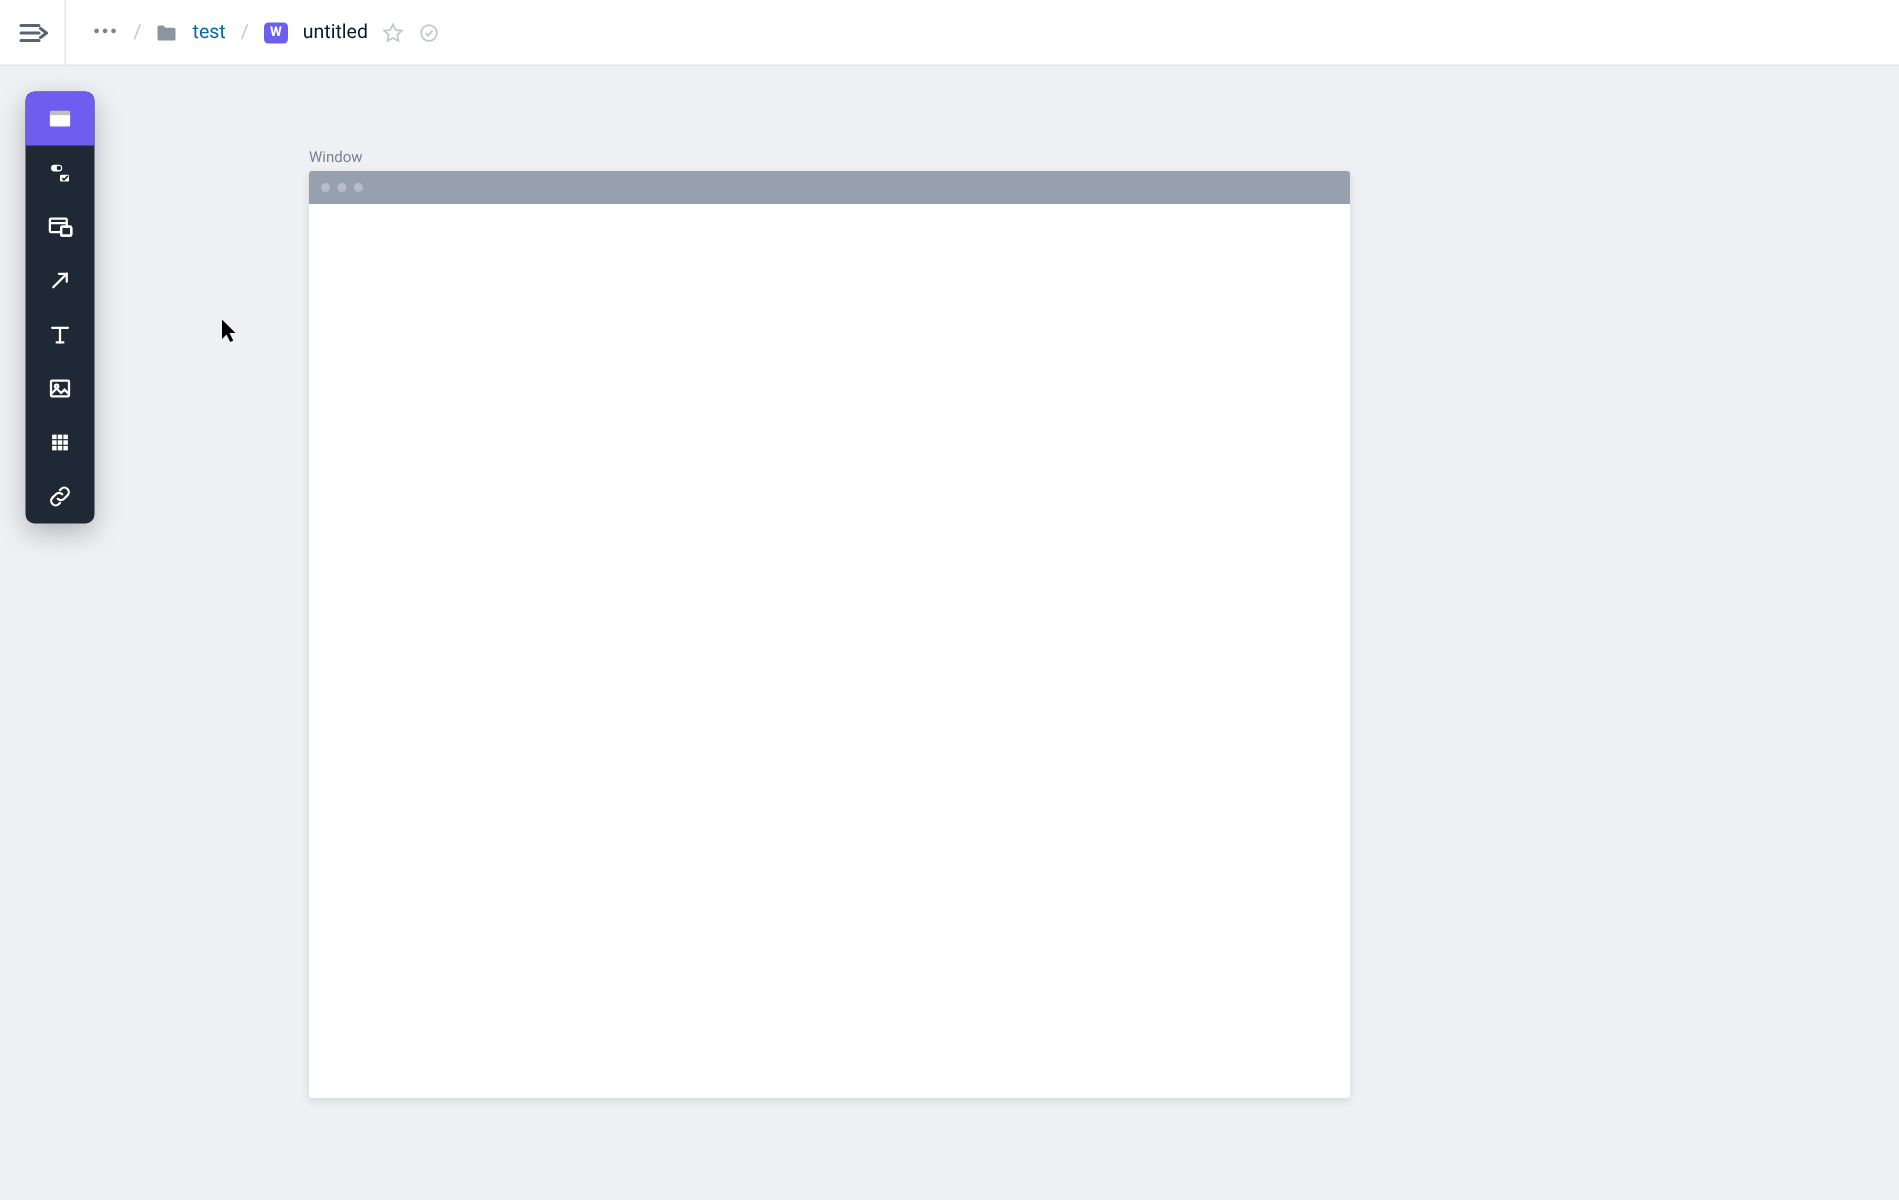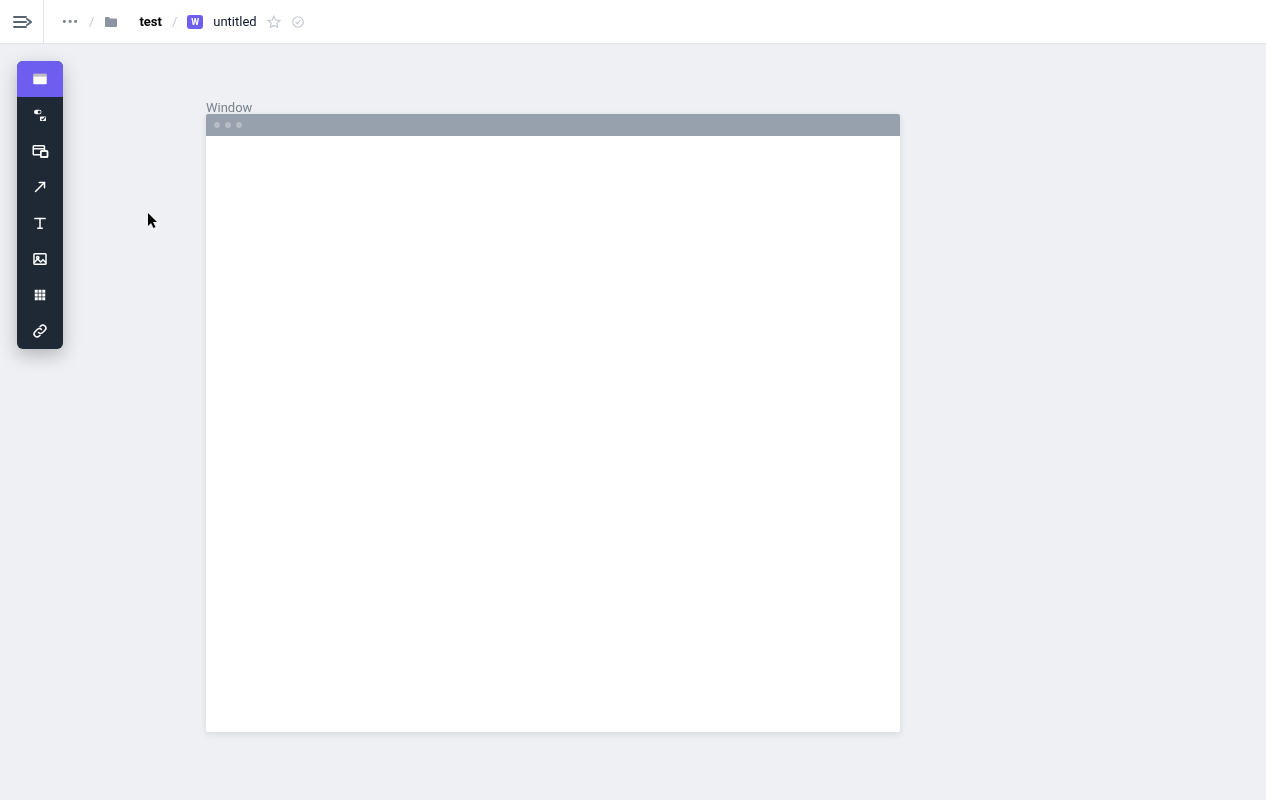--- a/index.html
+++ b/index.html
@@ -38,23 +38,22 @@
       align-items: center;
       padding-left: 18px;
       gap: 10px;
       font-size: 13px;
       color: #8c94a1;
     }
     .breadcrumb .sep {
       color: #c1c7d0;
     }
     .breadcrumb .folder-name {
-      color: #000000;
-      font-weight: 700;
-      margin-left: 11px;
+      color: #0369a1;
+      font-weight: 400;
     }
     .breadcrumb .doc-name {
       color: #0f172a;
     }
     .breadcrumb .ellipsis-dots {
       color: #7a828e;
       letter-spacing: 1px;
       font-weight: bold;
       cursor: pointer;
     }
@@ -115,21 +114,21 @@
     }
     .tool svg {
       width: 18px;
       height: 18px;
     }
     
     .window-label {
       position: absolute;
       left: 206px;
       top: 56px;
-      font-size: 13px;
+      font-size: 10px;
       color: #7a828e;
     }
     .window-shape {
       position: absolute;
       left: 206px;
       top: 70px;
       width: 694px;
       height: 618px;
       background: #fff;
       box-shadow: 0 2px 6px rgba(30,40,55,0.12);

